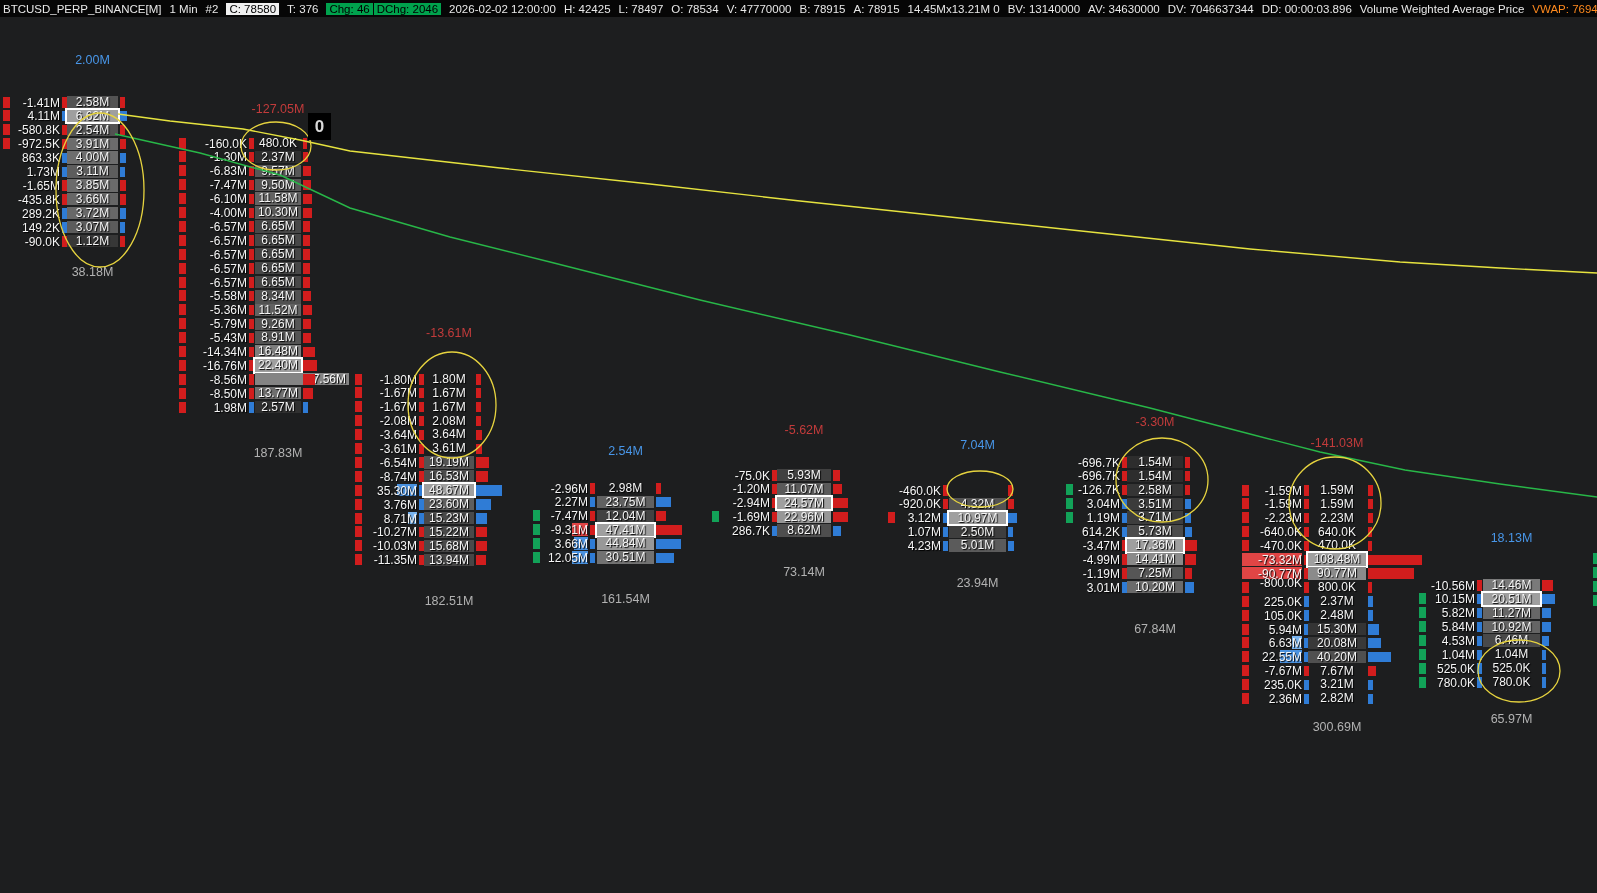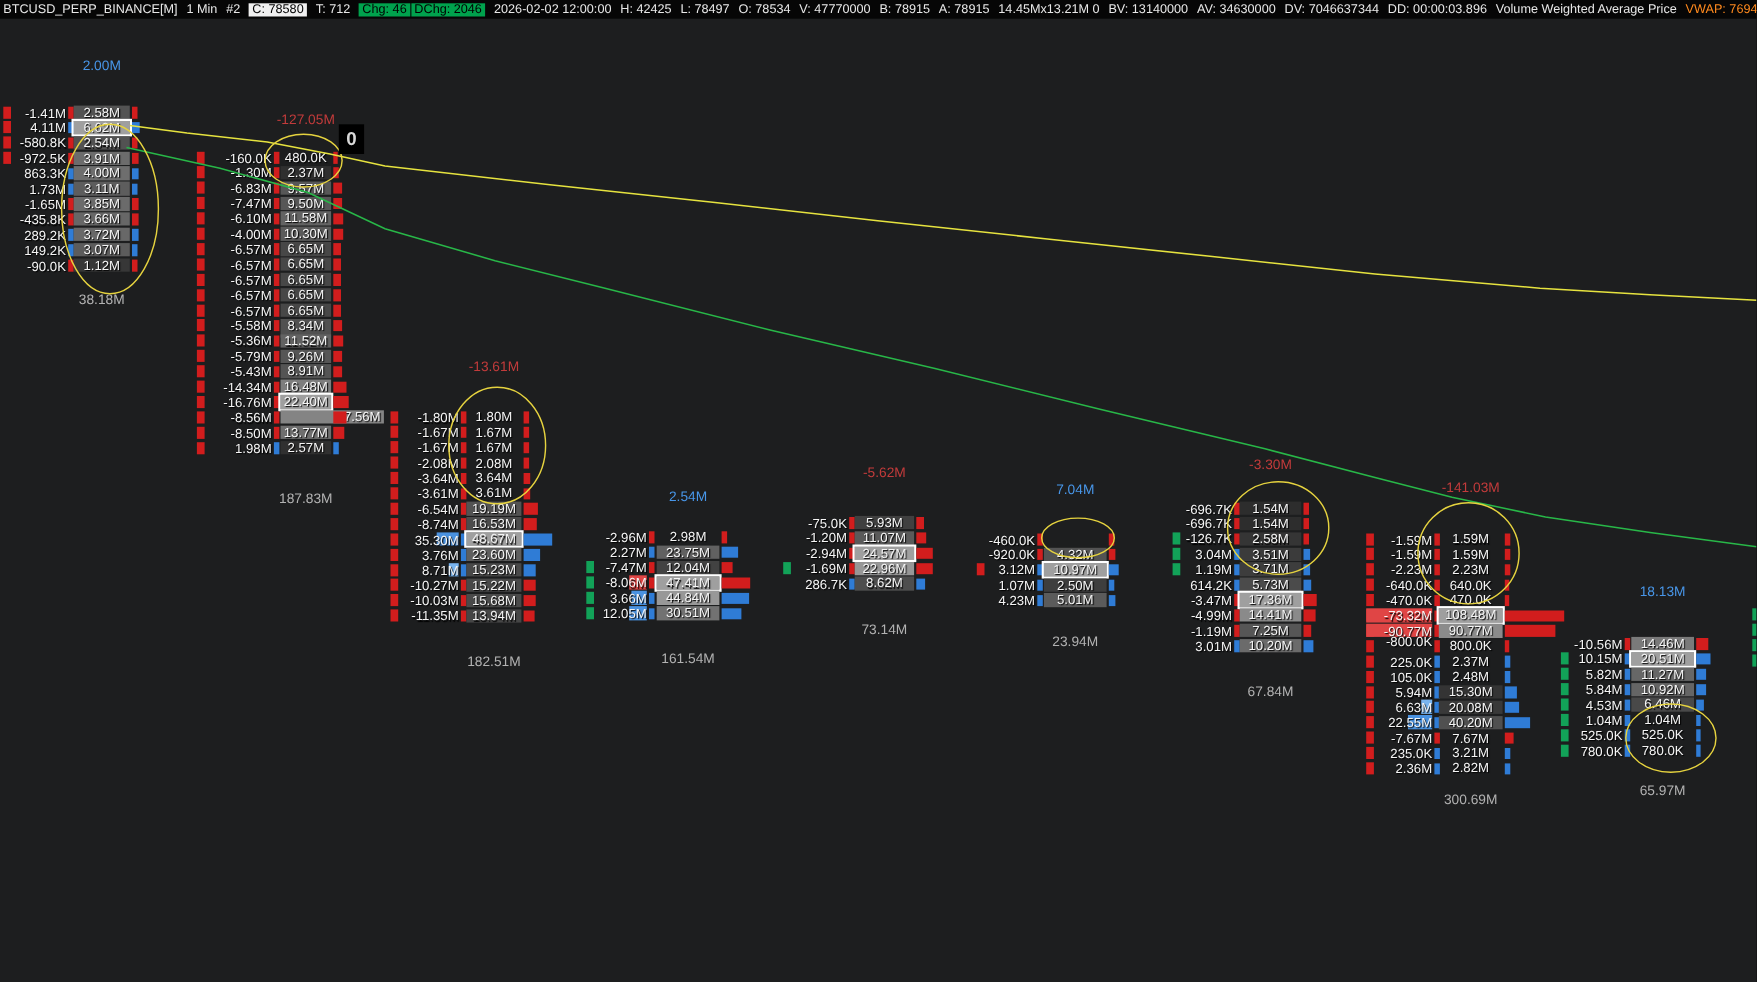--- a/index.html
+++ b/index.html
@@ -31,21 +31,21 @@
 </head>
 <body>
 
 <div id="screen">
   <div id="tab-tick"></div>
   <div id="topbar">
       <span class="it ">BTCUSD_PERP_BINANCE[M]</span>
       <span class="it ">1 Min</span>
       <span class="it ">#2</span>
       <span class="it chip_white">C: 78580</span>
-      <span class="it ">T: 712</span>
+      <span class="it ">T: 376</span>
       <span class="it chip_green">Chg: 46</span>
       <span class="it chip_green">DChg: 2046</span>
       <span class="it ">2026-02-02 12:00:00</span>
       <span class="it ">H: 42425</span>
       <span class="it ">L: 78497</span>
       <span class="it ">O: 78534</span>
       <span class="it ">V: 47770000</span>
       <span class="it ">B: 78915</span>
       <span class="it ">A: 78915</span>
       <span class="it ">14.45Mx13.21M 0</span>
@@ -299,21 +299,21 @@
         <div class="abs " style="left: 590px; top: 479.9px; width: 5px; height: 10.5px; background: rgb(47, 124, 214);"></div>
         <div class="abs row-text vcell" style="left: 597px; top: 478.7px; width: 57px; height: 12.4px; background: rgb(97, 97, 97);">23.75M</div>
         <div class="abs " style="left: 656px; top: 479.9px; width: 14.9467px; height: 10.5px; background: rgb(47, 124, 214);"></div>
         <div class="abs " style="left: 533px; top: 493.3px; width: 7px; height: 11px; background: rgb(18, 162, 88);"></div>
         <div class="abs row-text delta" style="left: 518px; top: 493.3px;">-7.47M</div>
         <div class="abs " style="left: 590px; top: 493.8px; width: 5px; height: 10.5px; background: rgb(210, 29, 29);"></div>
         <div class="abs row-text vcell" style="left: 597px; top: 492.6px; width: 57px; height: 12.4px; background: rgb(66, 66, 66);">12.04M</div>
         <div class="abs " style="left: 656px; top: 493.8px; width: 9.54941px; height: 10.5px; background: rgb(210, 29, 29);"></div>
         <div class="abs " style="left: 533px; top: 507.2px; width: 7px; height: 11px; background: rgb(18, 162, 88);"></div>
         <div class="abs " style="left: 572px; top: 506.2px; width: 16px; height: 12.5px; background: rgb(224, 69, 69);"></div>
-        <div class="abs row-text delta" style="left: 518px; top: 507.2px;">-8.06M</div>
+        <div class="abs row-text delta" style="left: 518px; top: 507.2px;">-9.31M</div>
         <div class="abs " style="left: 590px; top: 507.7px; width: 5px; height: 10.5px; background: rgb(210, 29, 29);"></div>
         <div class="abs row-text vcell poc" style="left: 597px; top: 506.5px; width: 57px; height: 12.4px; background: rgb(159, 159, 159);">47.41M</div>
         <div class="abs " style="left: 656px; top: 507.7px; width: 25.852px; height: 10.5px; background: rgb(210, 29, 29);"></div>
         <div class="abs " style="left: 533px; top: 521.1px; width: 7px; height: 11px; background: rgb(18, 162, 88);"></div>
         <div class="abs " style="left: 574px; top: 520.1px; width: 14px; height: 12.5px; background: rgb(74, 146, 224);"></div>
         <div class="abs row-text delta" style="left: 518px; top: 521.1px;">3.66M</div>
         <div class="abs " style="left: 590px; top: 521.6px; width: 5px; height: 10.5px; background: rgb(47, 124, 214);"></div>
         <div class="abs row-text vcell" style="left: 597px; top: 520.4px; width: 57px; height: 12.4px; background: rgb(152, 152, 152);">44.84M</div>
         <div class="abs " style="left: 656px; top: 521.6px; width: 24.6674px; height: 10.5px; background: rgb(47, 124, 214);"></div>
         <div class="abs " style="left: 533px; top: 535px; width: 7px; height: 11px; background: rgb(18, 162, 88);"></div>

